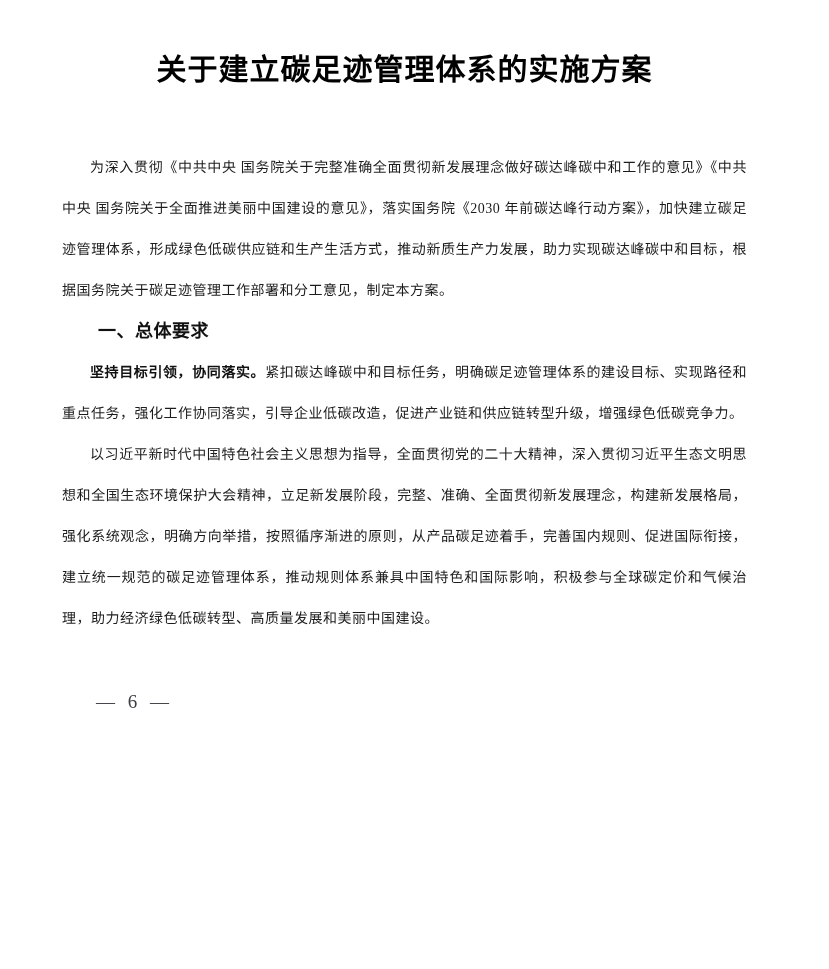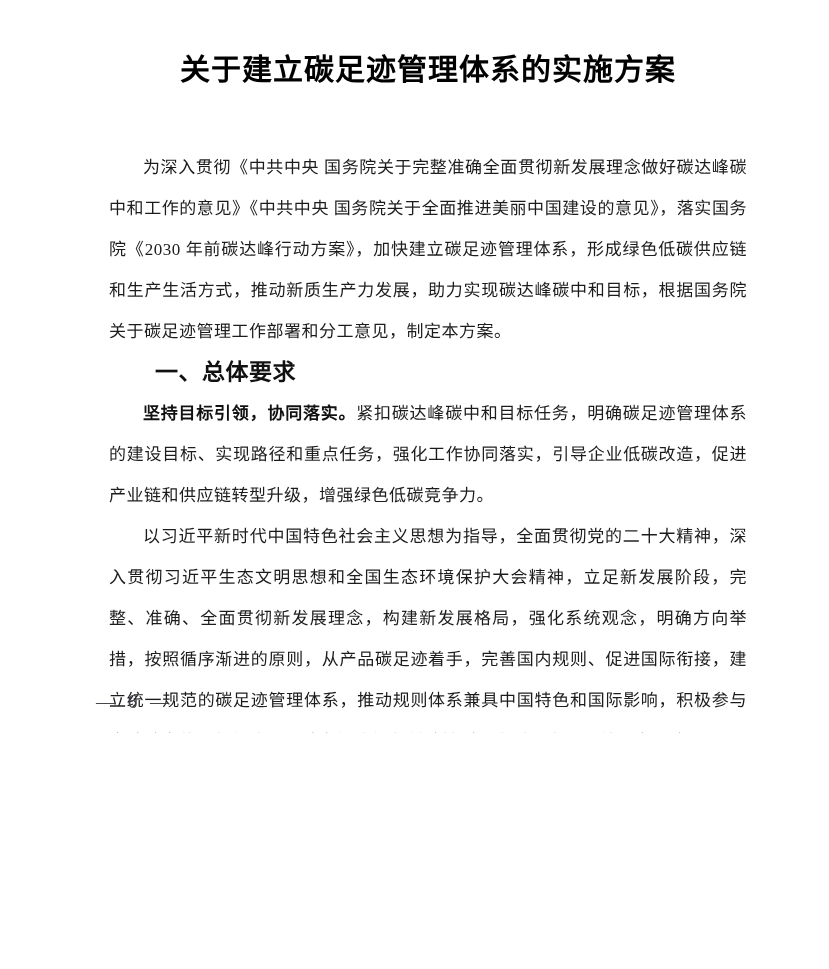--- a/index.html
+++ b/index.html
@@ -7,48 +7,48 @@
     padding: 0;
     background: #ffffff;
   }
   .page {
     position: relative;
     width: 829px;
     height: 733px;
     margin: 0 auto;
     background: #ffffff;
     box-sizing: border-box;
-    padding: 46px 82px 0 109px;
+    padding: 46px 82px 0 62px;
     overflow: hidden;
   }
   .doc-title {
     font-family: "Liberation Sans", "DejaVu Sans", sans-serif;
     font-weight: 700;
     font-size: 30px;
     line-height: 40px;
     letter-spacing: 1px;
     color: #000000;
     text-align: center;
     margin: 4px 0 57px 0;
   }
   .body-text {
     font-family: "Liberation Serif", "DejaVu Serif", serif;
-    font-size: 17px;
+    font-size: 14px;
     line-height: 41px;
     color: #1c1c1c;
     text-align: justify;
     text-justify: inter-character;
     text-indent: 2em;
     margin: 0;
     letter-spacing: 0.5px;
   }
   .section-heading {
     font-family: "Liberation Sans", "DejaVu Sans", sans-serif;
     font-weight: 700;
-    font-size: 23px;
+    font-size: 18px;
     line-height: 41px;
     color: #111111;
     text-indent: 2em;
     margin: 0;
     letter-spacing: 0.5px;
   }
   .lead-bold {
     font-family: "Liberation Sans", "DejaVu Sans", sans-serif;
     font-weight: 700;
     color: #111111;

